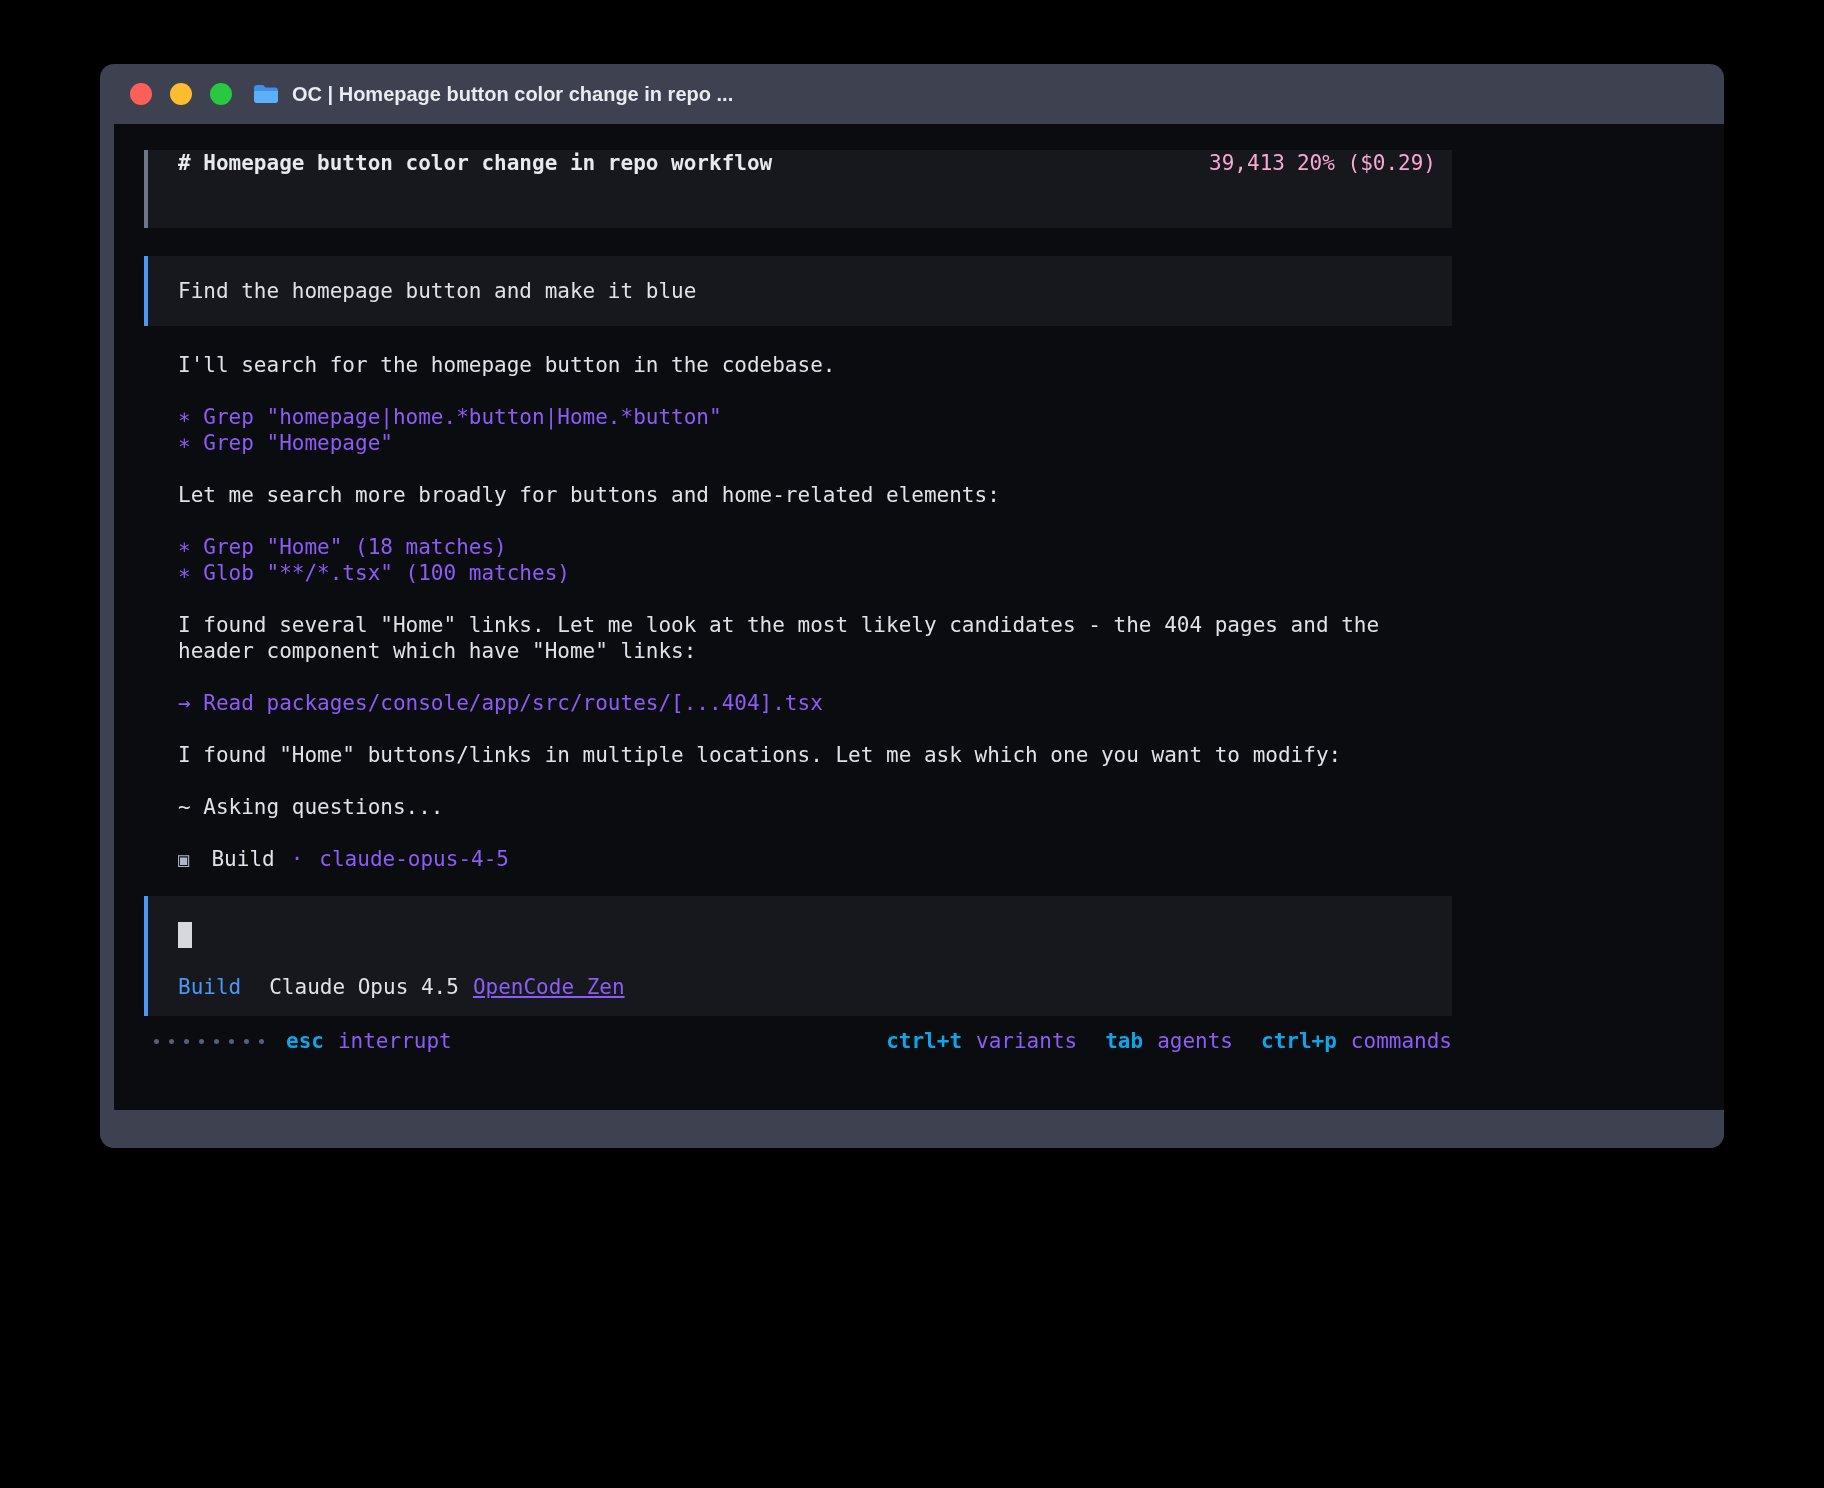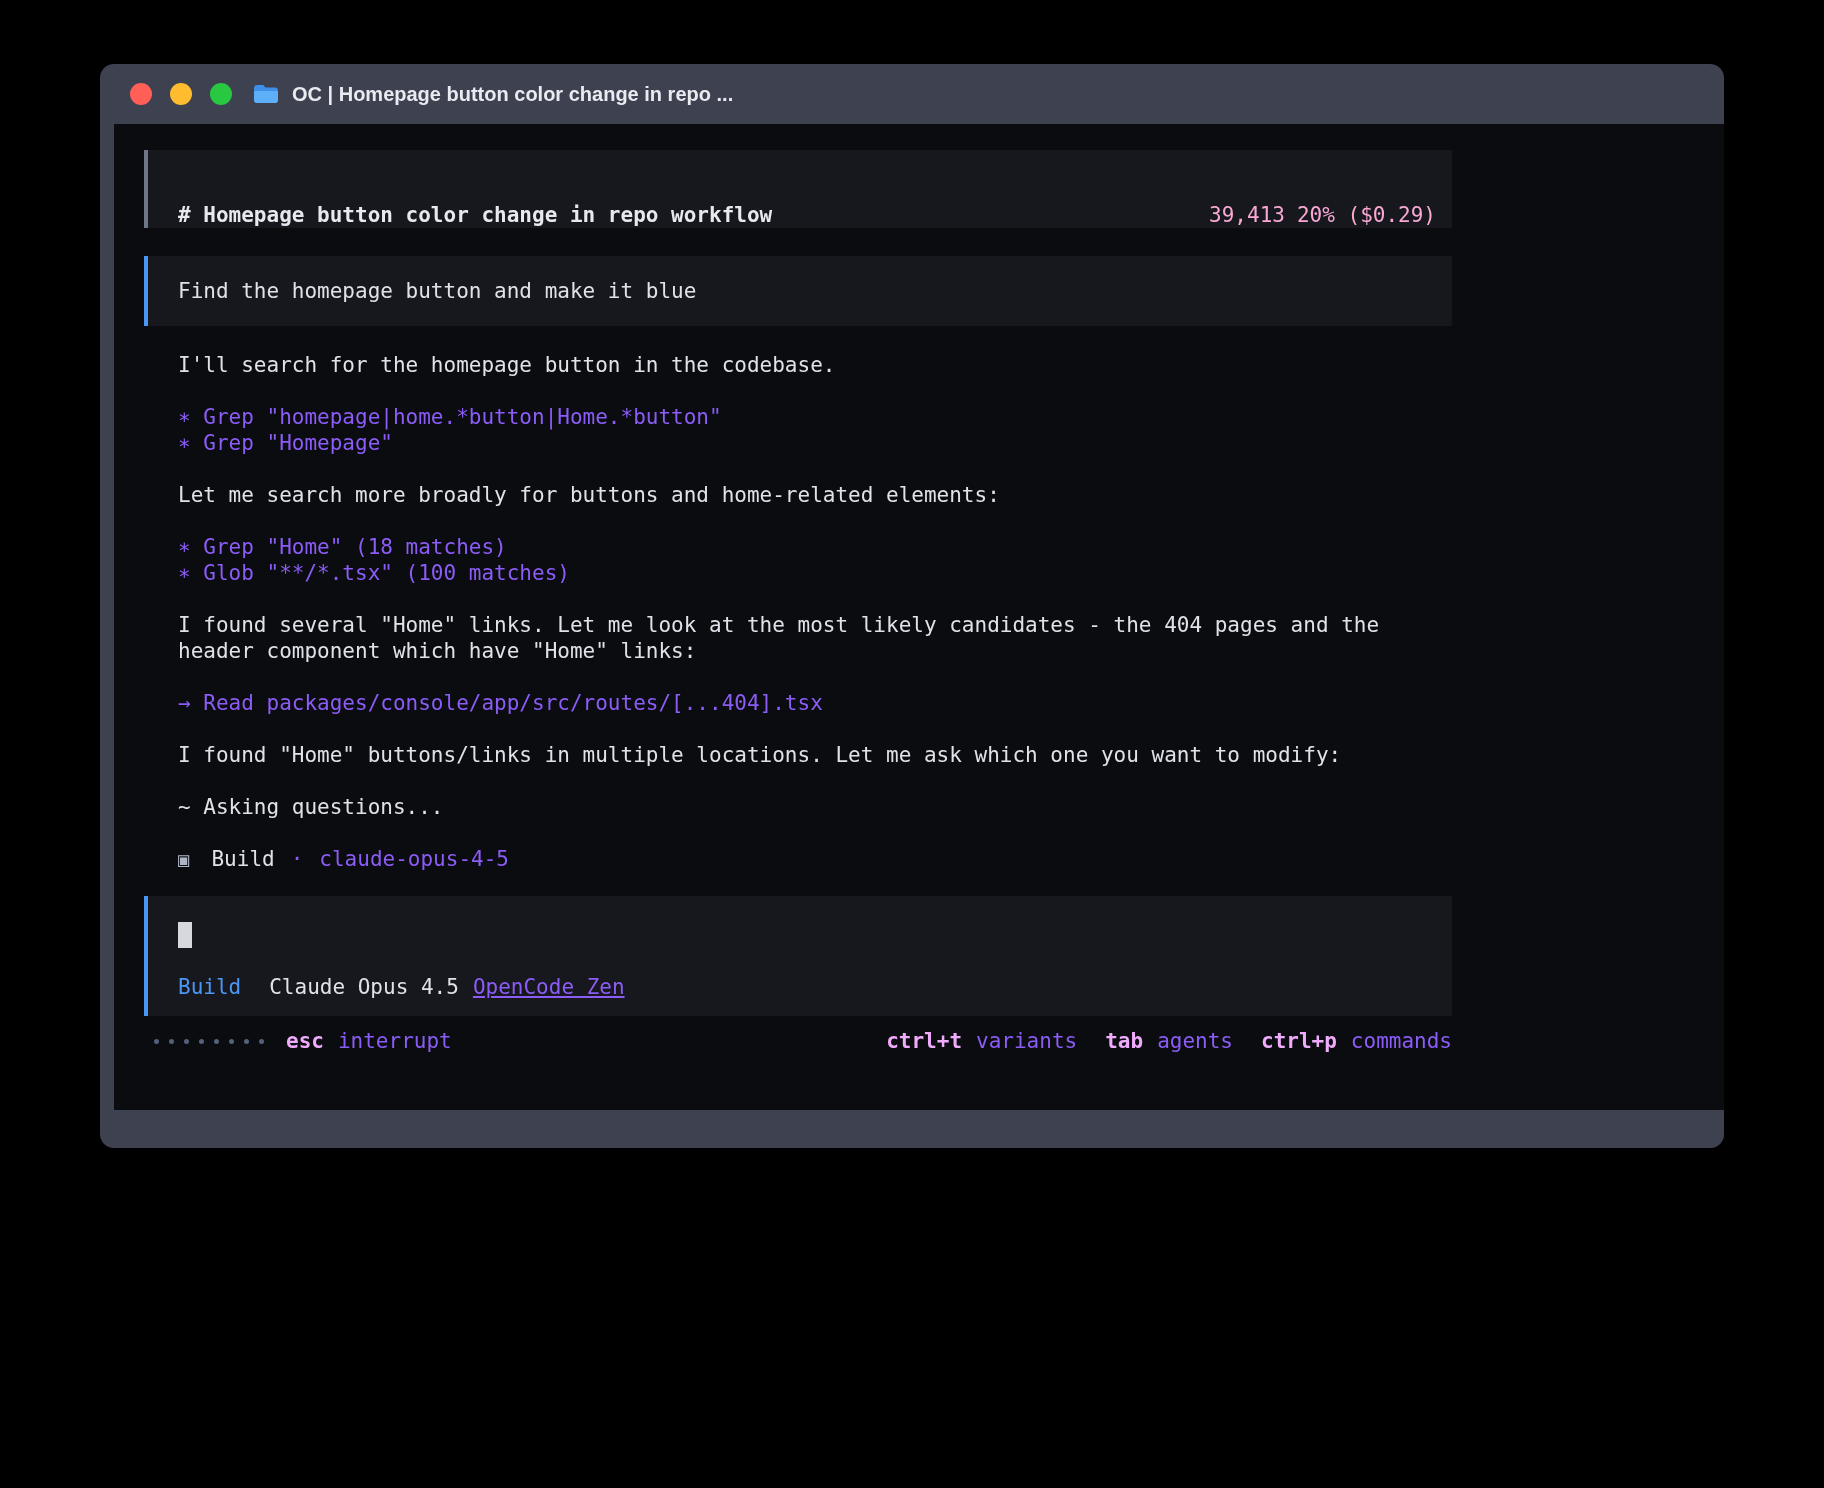--- a/index.html
+++ b/index.html
@@ -26,21 +26,21 @@
   .screen { flex:1 1 auto; background:#0b0c10; overflow:hidden; }
   .bottom-chrome { height:38px; flex:0 0 auto; background:#3d4150; }
 
   .column {
     width:1308px; margin-left:30px; padding-top:26px;
     color:#dfe2e9; font-size:21px; line-height:26px;
   }
 
   .block { background:#17181d; border-left:4px solid #6e7787; }
   .header-block {
-    height:78px; display:flex; align-items:flex-end; justify-content:space-between;
+    height:78px; display:flex; align-items:flex-start; justify-content:space-between;
     padding:0 16px 0 30px; margin-bottom:28px;
   }
   .hdr-title { font-weight:700; color:#e6e9ef; white-space:pre; }
   .hdr-right { color:#f9a8d4; display:flex; gap:12px; white-space:pre; }
 
   .user-block {
     height:70px; border-left-color:#4a97f5; display:flex; align-items:center; padding-left:30px;
   }
 
   .group { margin-top:26px; padding-left:34px; }
@@ -65,21 +65,21 @@
   .model-name { margin-left:28px; }
   .provider-name { margin-left:14px;text-decoration:underline; }
 
   .statusbar {
     margin-top:12px; display:flex; justify-content:space-between; align-items:center;
     padding-left:10px;
   }
   .sb-left, .sb-right { display:flex; align-items:center; }
   .spinner { display:flex; gap:10px; align-items:center; }
   .spinner i { width:5px; height:5px; border-radius:50%; background:#56607a; display:inline-block; }
-  .key { font-weight:700; color:#f0abfc; }
+  .key { font-weight:700; color:#0ea5e9; }
   .sb-left .key { margin-left:22px; }
   .sb-action { margin-left:14px; }
   .sb-pair { display:flex; align-items:center; }
   .sb-pair + .sb-pair { margin-left:28px; }
 </style>
 </head>
 <body>
 
 <div class="window">
 

